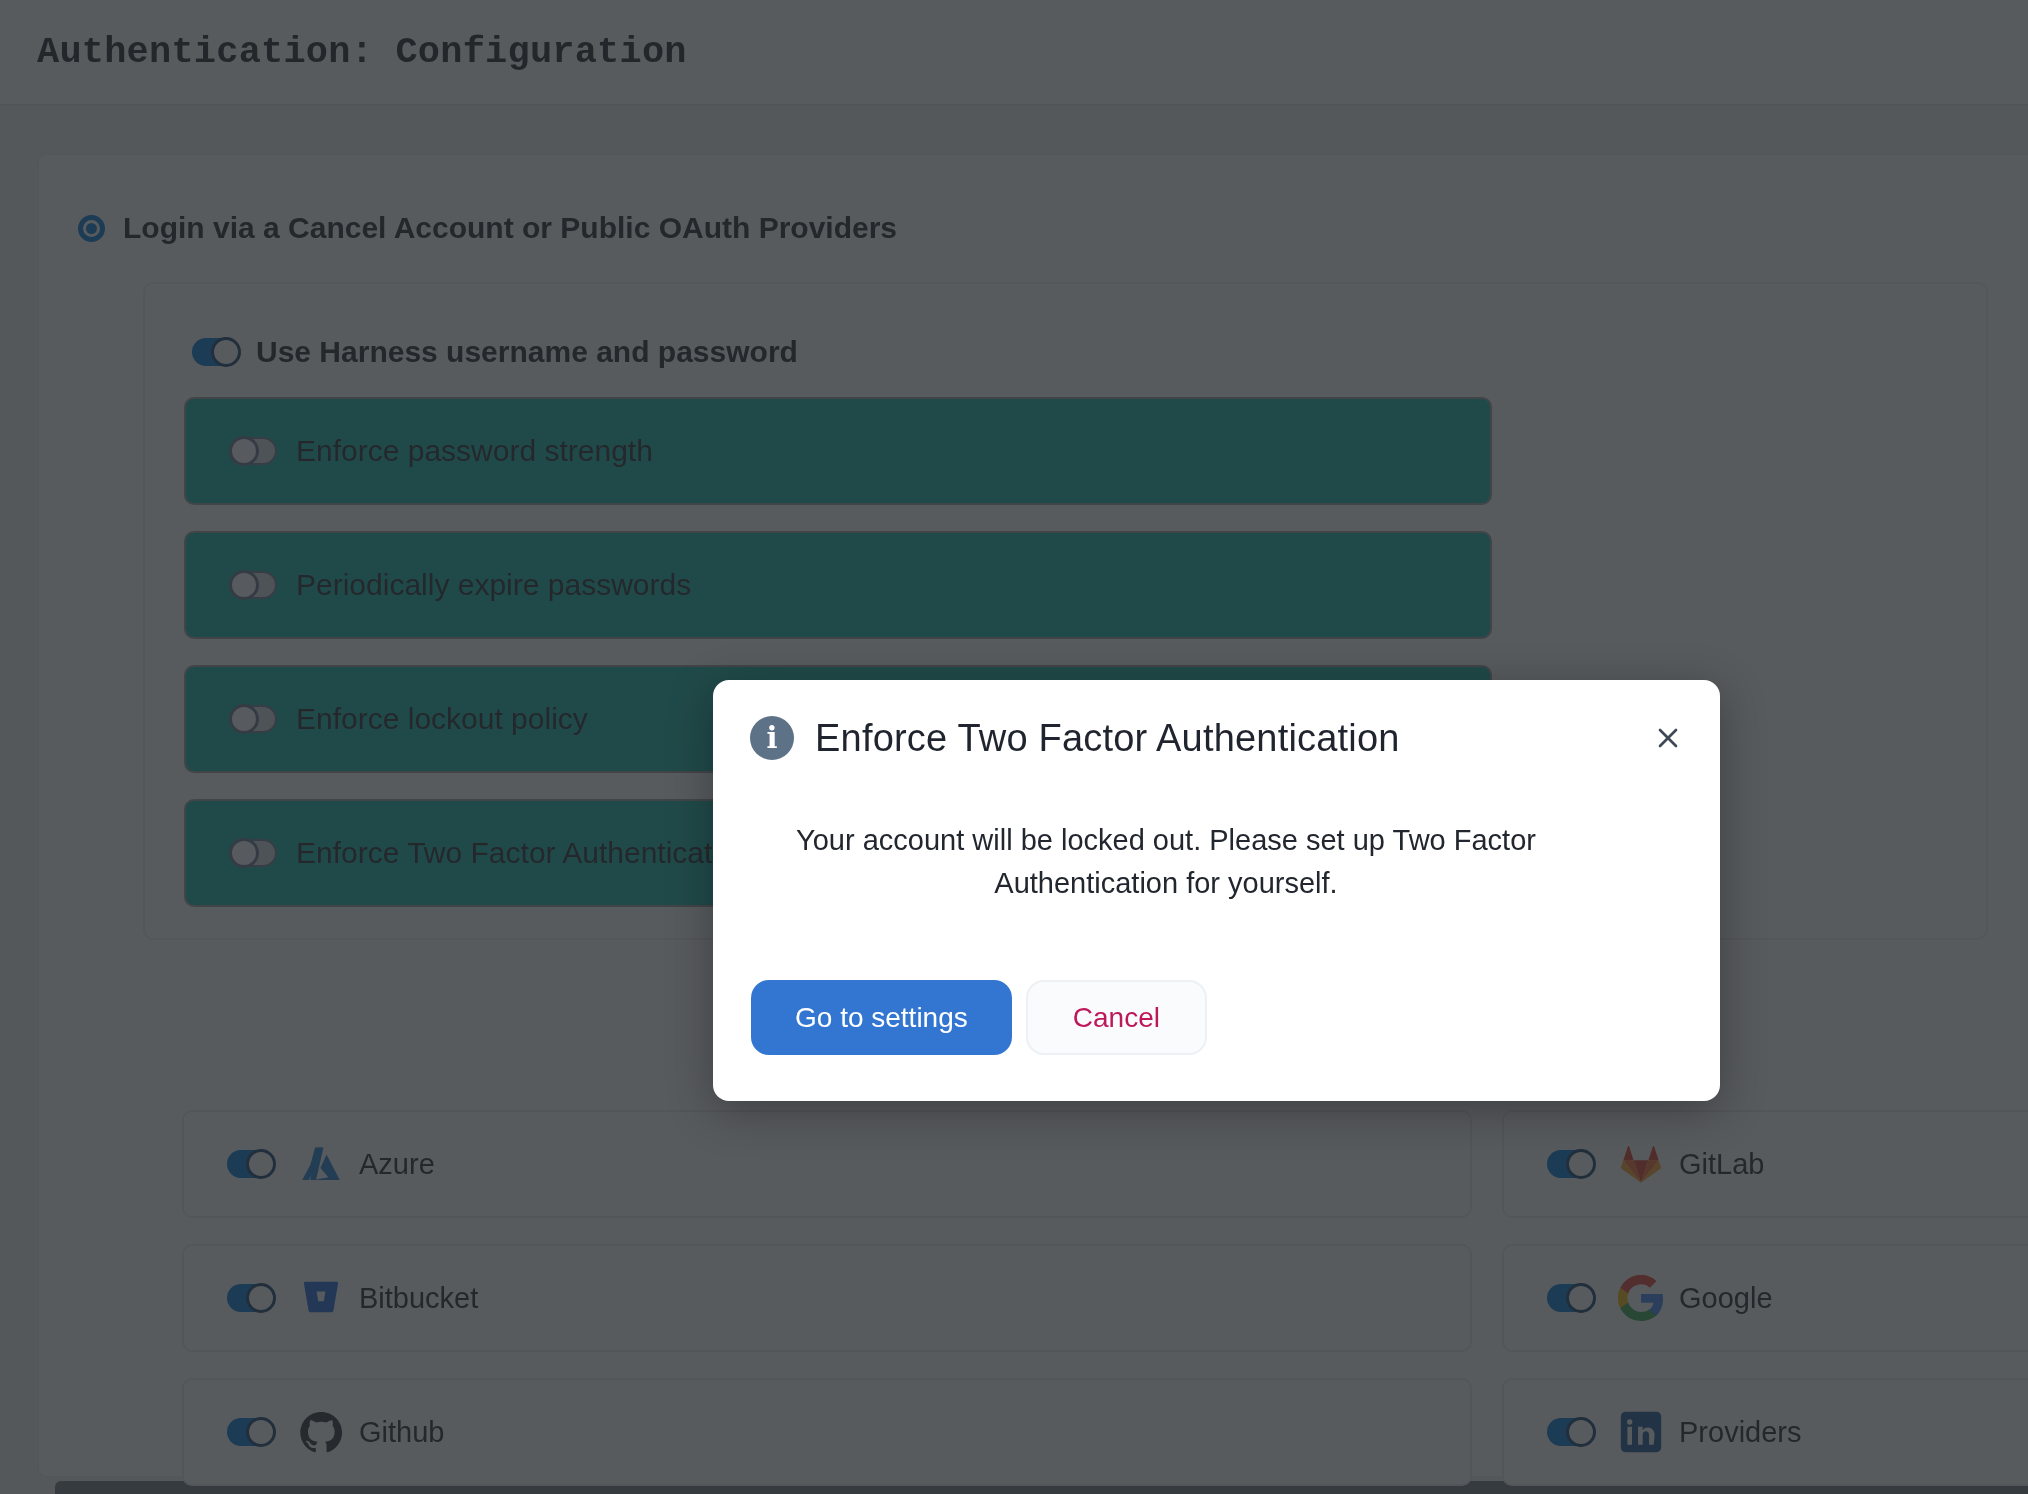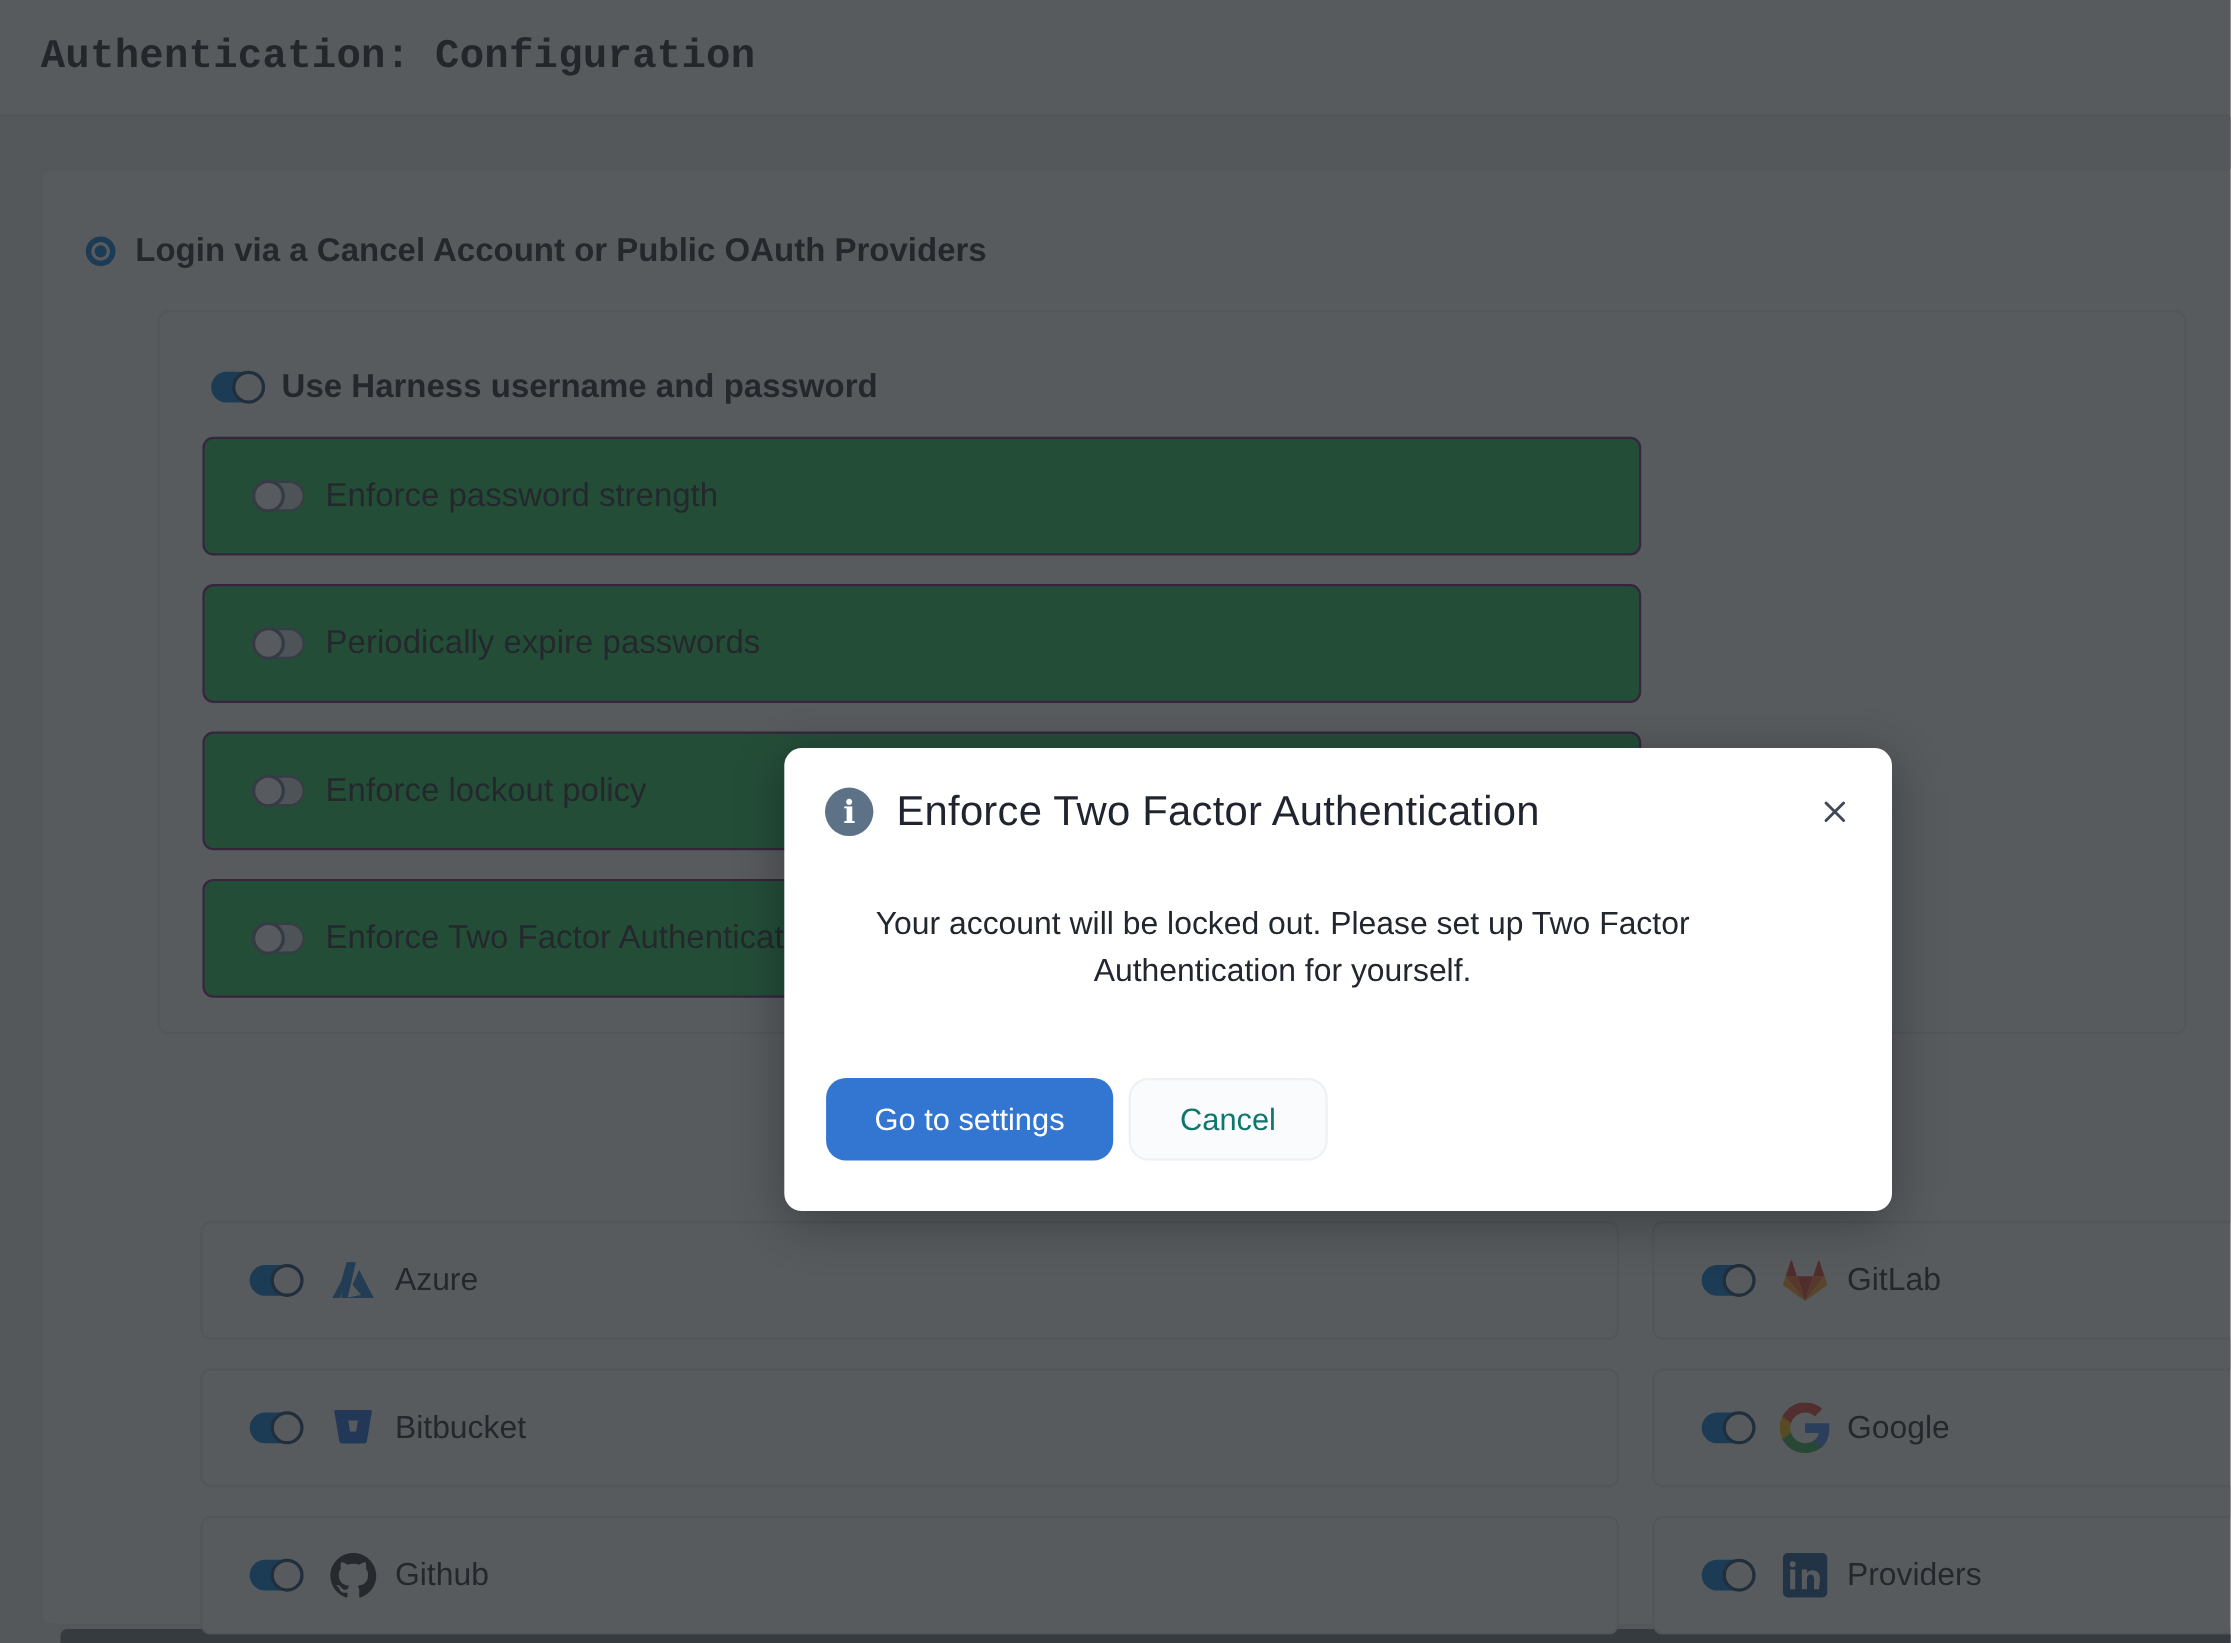--- a/index.html
+++ b/index.html
@@ -44,21 +44,21 @@
   }
   
   .group{
     position:absolute;left:143px;top:282px;right:40px;height:658px;
     background:#fbfcfe;border:2px solid #e9ebf0;border-radius:10px;
   }
   .group-head{position:absolute;left:47px;top:51px;display:flex;align-items:center;}
   .group-head .lbl{margin-left:16px;font-size:30px;font-weight:600;color:#23272e;}
   .setting-card{
     position:absolute;left:39px;width:1308px;height:108px;border-radius:10px;
-    background:#22c55e;border:2px solid #701a75;display:flex;align-items:center;padding-left:43px;
+    background:#14b8a6;border:2px solid #a3a3a3;display:flex;align-items:center;padding-left:43px;
   }
   .setting-card .lbl{margin-left:19px;font-size:30px;font-weight:500;color:#23272e;}
   
   .oauth-head{position:absolute;left:188px;top:1032px;display:flex;align-items:center;}
   .oauth-head .lbl{margin-left:18px;font-size:30px;font-weight:600;color:#23272e;}
   .provider-card{
     position:absolute;width:1290px;height:108px;border-radius:10px;
     background:#fdfdfe;border:2px solid #e6e9ee;display:flex;align-items:center;padding-left:43px;
   }
   .provider-card .icon{margin-left:22px;width:48px;height:48px;flex:none;display:flex;align-items:center;justify-content:center;}
@@ -75,21 +75,21 @@
     width:44px;height:44px;border-radius:50%;background:#5d7187;color:#ffffff;flex:none;
     display:flex;align-items:center;justify-content:center;
     font-family:"DejaVu Serif",serif;font-weight:700;font-size:29px;line-height:1;
   }
   .modal-title{margin-left:21px;font-size:38px;font-weight:500;color:#1f242e;letter-spacing:.2px;}
   .modal-close{margin-left:auto;width:44px;height:44px;display:flex;align-items:center;justify-content:center;cursor:pointer;background:none;border:none;padding:0;}
   .modal-body{margin:59px 40px 0 38px;max-width:830px;font-size:29px;line-height:43px;color:#22262e;text-align:center;}
   .modal-actions{position:absolute;left:38px;bottom:46px;display:flex;align-items:center;}
   .btn{height:75px;border-radius:18px;font-family:"Liberation Sans",sans-serif;font-size:28px;font-weight:500;cursor:pointer;}
   .btn-primary{background:#3276d2;color:#ffffff;border:none;padding:0 44px;}
-  .btn-tertiary{margin-left:14px;background:#fafbfc;color:#0f766e;border:2px solid #edf0f4;padding:0 45px;}
+  .btn-tertiary{margin-left:14px;background:#fafbfc;color:#be185d;border:2px solid #edf0f4;padding:0 45px;}
 </style>
 </head>
 <body>
 
 <div id="screen">
 
   <div class="header">
     <h1>Authentication: Configuration</h1>
   </div>
 

